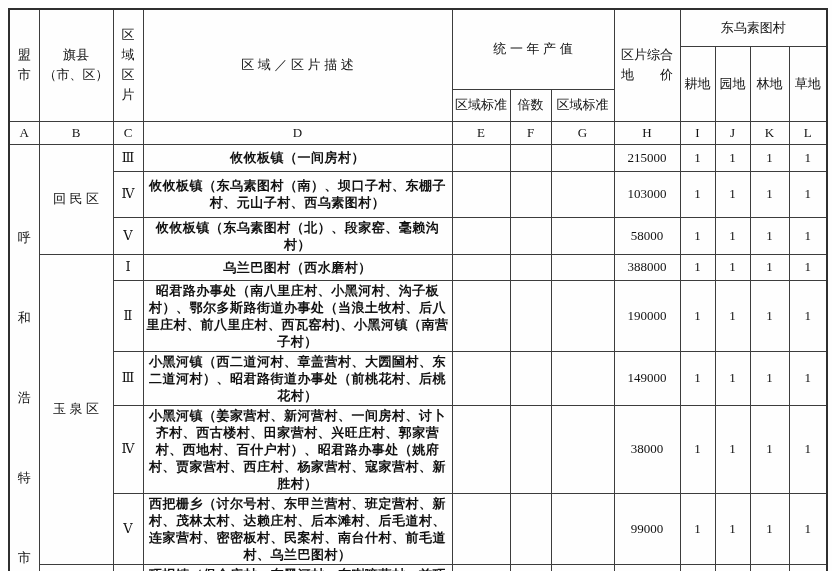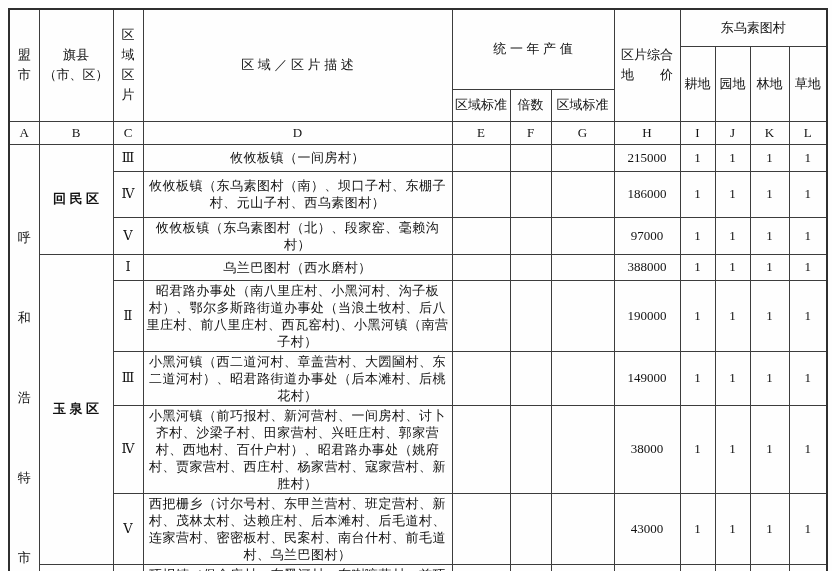--- a/index.html
+++ b/index.html
@@ -16,26 +16,26 @@
     border:1px solid #3d3d3d;
     text-align:center;vertical-align:middle;
     font-size:13px;color:#111;padding:1px 2px;
     overflow:hidden;
   }
   .pre{white-space:pre-line;}
   .hc{line-height:1.55;}
   .letters td{height:20px;font-family:"Liberation Serif","DejaVu Serif",serif;font-size:13px;}
   .desc{
     text-align:left;font-size:12.5px;line-height:17px;
-    padding:2px 5px;letter-spacing:0.5px;
+    padding:2px 5px;letter-spacing:0.5px;font-weight:bold;
   }
   .zone{font-family:"Liberation Serif","DejaVu Serif",serif;font-size:14px;}
   .num{font-family:"Liberation Serif","DejaVu Serif",serif;font-size:13px;}
   .city-cell{line-height:80px;font-size:13.5px;}
-  .district-cell{font-size:13.5px;font-weight:bold;}
+  .district-cell{font-size:13.5px;}
   .h1{height:37px;} .h2{height:43px;} .h3{height:32px;}
   .r1{height:27px;} .r2{height:46px;} .r3{height:27px;}
   .r4{height:26px;} .r5{height:60px;} .r6{height:42px;}
   .r7{height:70px;} .r8{height:55px;} .r9{height:70px;}
 </style>
 </head>
 <body>
 
 <div class="page">
   <table class="doc">
@@ -114,34 +114,34 @@
       <td class="num">1</td>
       <td class="num">1</td>
     </tr>
 
     <tr class="r2">
       <td class="zone">Ⅳ</td>
       <td class="desc">攸攸板镇（东乌素图村（南）、坝口子村、东棚子村、元山子村、西乌素图村）</td>
       <td class="num"></td>
       <td class="num"></td>
       <td class="num"></td>
-      <td class="num">186000</td>
+      <td class="num">103000</td>
       <td class="num">1</td>
       <td class="num">1</td>
       <td class="num">1</td>
       <td class="num">1</td>
     </tr>
 
     <tr class="r3">
       <td class="zone">Ⅴ</td>
       <td class="desc">攸攸板镇（东乌素图村（北）、段家窑、毫赖沟村）</td>
       <td class="num"></td>
       <td class="num"></td>
       <td class="num"></td>
-      <td class="num">97000</td>
+      <td class="num">58000</td>
       <td class="num">1</td>
       <td class="num">1</td>
       <td class="num">1</td>
       <td class="num">1</td>
     </tr>
 
     <tr class="r4">
       <td rowspan="5" class="district-cell">玉 泉 区</td>
       <td class="zone">Ⅰ</td>
       <td class="desc">乌兰巴图村（西水磨村）</td>
@@ -163,51 +163,51 @@
       <td class="num"></td>
       <td class="num">190000</td>
       <td class="num">1</td>
       <td class="num">1</td>
       <td class="num">1</td>
       <td class="num">1</td>
     </tr>
 
     <tr class="r6">
       <td class="zone">Ⅲ</td>
-      <td class="desc">小黑河镇（西二道河村、章盖营村、大圐圙村、东二道河村）、昭君路街道办事处（后本滩村、后桃花村）</td>
+      <td class="desc">小黑河镇（西二道河村、章盖营村、大圐圙村、东二道河村）、昭君路街道办事处（前桃花村、后桃花村）</td>
       <td class="num"></td>
       <td class="num"></td>
       <td class="num"></td>
       <td class="num">149000</td>
       <td class="num">1</td>
       <td class="num">1</td>
       <td class="num">1</td>
       <td class="num">1</td>
     </tr>
 
     <tr class="r7">
       <td class="zone">Ⅳ</td>
-      <td class="desc">小黑河镇（前巧报村、新河营村、一间房村、讨卜齐村、沙梁子村、田家营村、兴旺庄村、郭家营村、西地村、百什户村）、昭君路办事处（姚府村、贾家营村、西庄村、杨家营村、寇家营村、新胜村）</td>
+      <td class="desc">小黑河镇（姜家营村、新河营村、一间房村、讨卜齐村、西古楼村、田家营村、兴旺庄村、郭家营村、西地村、百什户村）、昭君路办事处（姚府村、贾家营村、西庄村、杨家营村、寇家营村、新胜村）</td>
       <td class="num"></td>
       <td class="num"></td>
       <td class="num"></td>
       <td class="num">38000</td>
       <td class="num">1</td>
       <td class="num">1</td>
       <td class="num">1</td>
       <td class="num">1</td>
     </tr>
 
     <tr class="r8">
       <td class="zone">Ⅴ</td>
       <td class="desc">西把栅乡（讨尔号村、东甲兰营村、班定营村、新村、茂林太村、达赖庄村、后本滩村、后毛道村、连家营村、密密板村、民案村、南台什村、前毛道村、乌兰巴图村）</td>
       <td class="num"></td>
       <td class="num"></td>
       <td class="num"></td>
-      <td class="num">43000</td>
+      <td class="num">99000</td>
       <td class="num">1</td>
       <td class="num">1</td>
       <td class="num">1</td>
       <td class="num">1</td>
     </tr>
 
     <tr class="r9">
       <td class="district-cell">赛 罕 区</td>
       <td class="zone">Ⅰ</td>
       <td class="desc">巧报镇（保全庄村、东黑河村、东喇嘛营村、前巧报村、帅家营村、正喇嘛营村 ）、西把栅乡（东古楼村、合林村、前不塔气村、什兰岱村、讨号板村、西把栅村、西古楼村、西喇嘛营村、辛家营村）</td>

